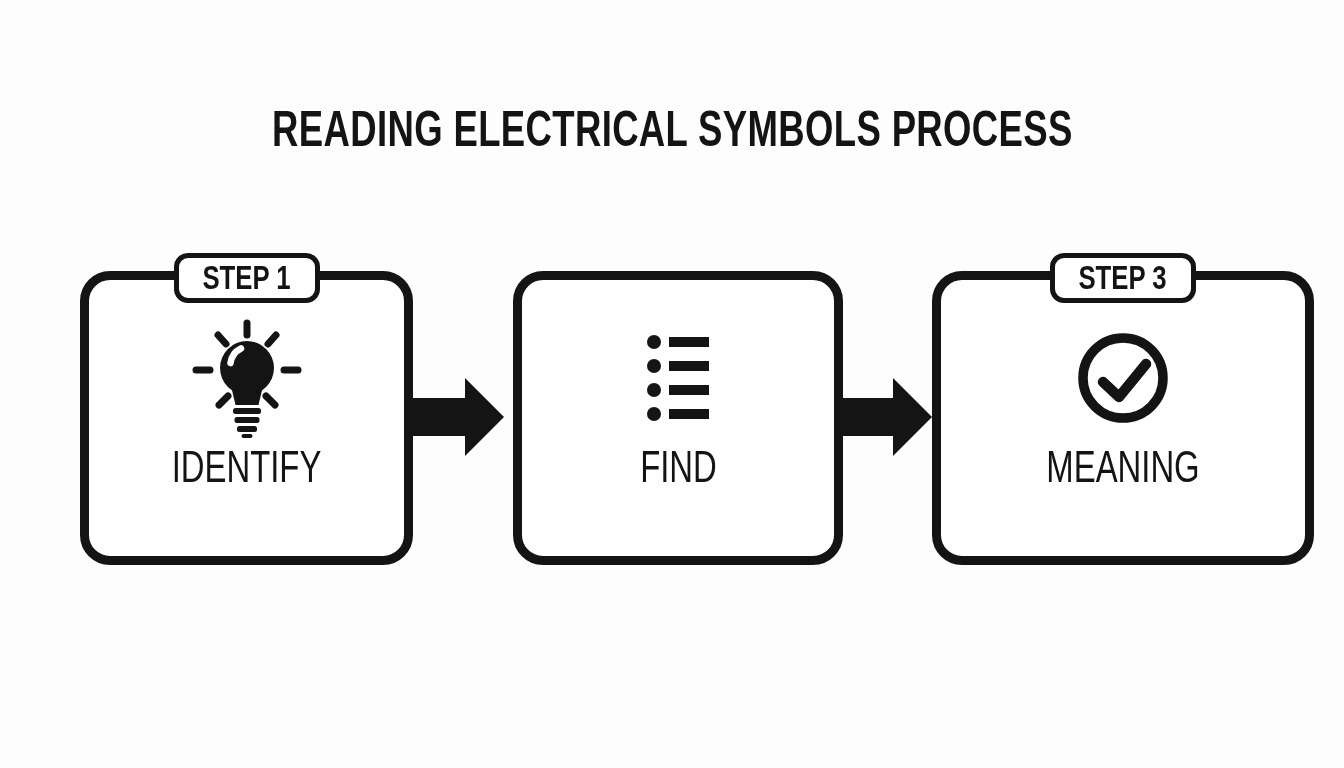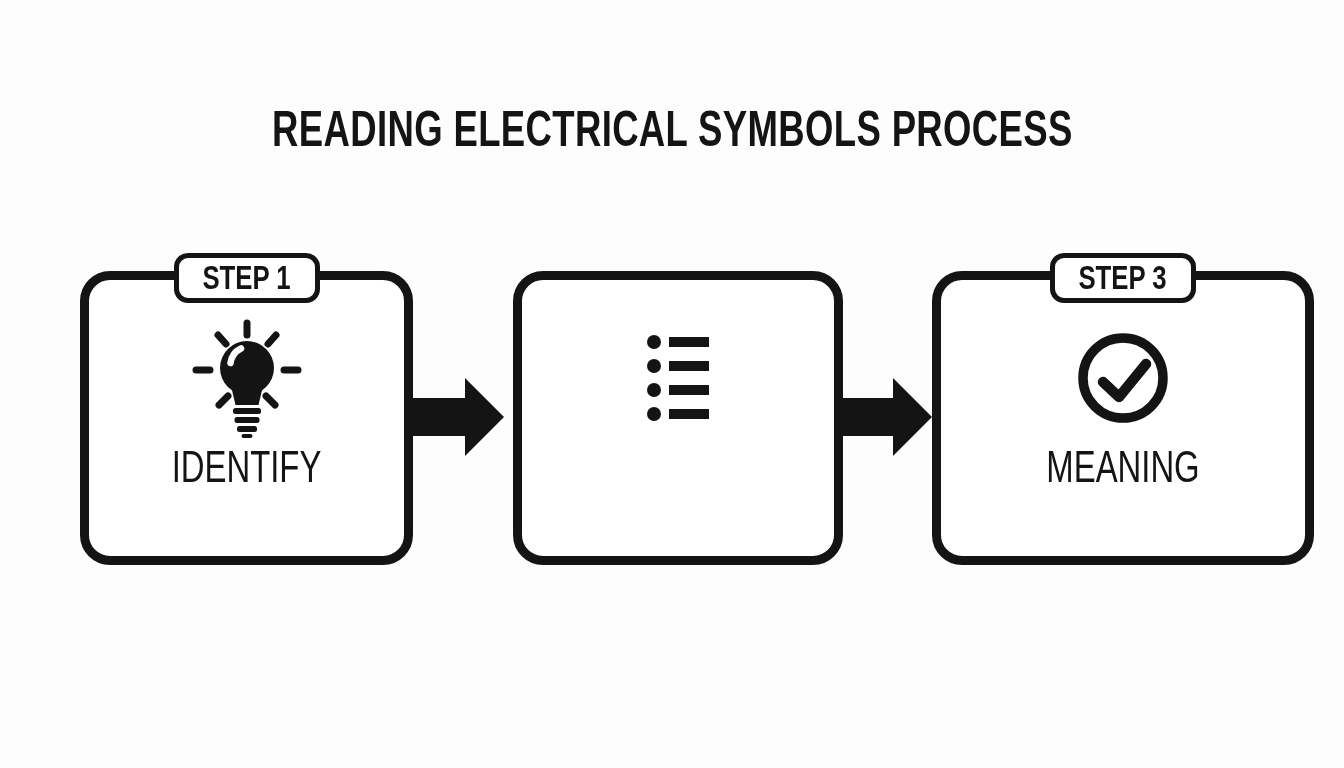--- a/index.html
+++ b/index.html
@@ -144,20 +144,21 @@
           <circle cx="7" cy="31" r="7"></circle>
             <rect x="22" y="26" width="40" height="10"></rect>
           <circle cx="7" cy="55" r="7"></circle>
             <rect x="22" y="50" width="40" height="10"></rect>
           <circle cx="7" cy="79" r="7"></circle>
             <rect x="22" y="74" width="40" height="10"></rect>
         </g>
       </svg>
     </div>
     <div class="labels">
+      <span class="label-line"><span class="cx">FIND</span></span>
     </div>
   </div>
 
   <div class="connector connector-2">
     <svg width="97" height="80" viewBox="0 0 97 80" aria-hidden="true">
       <rect x="0" y="21" width="60" height="38" fill="#141414"></rect>
       <polygon points="57,1 96,40 57,79" fill="#141414"></polygon>
     </svg>
   </div>
 

